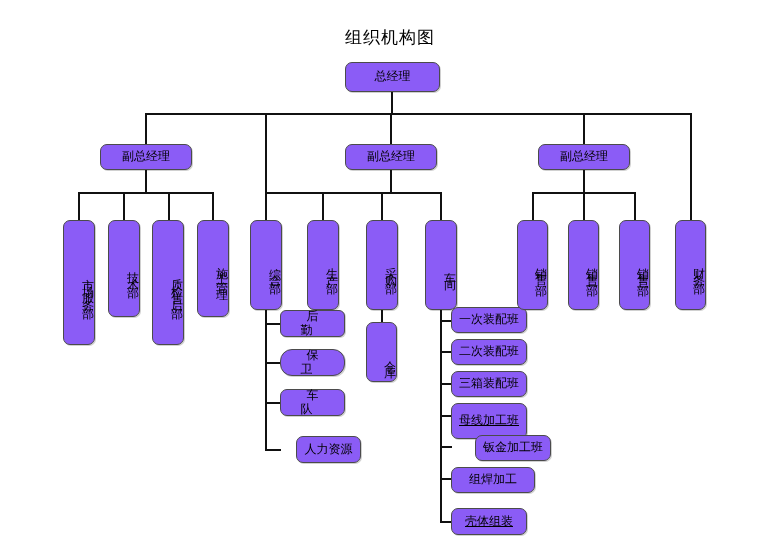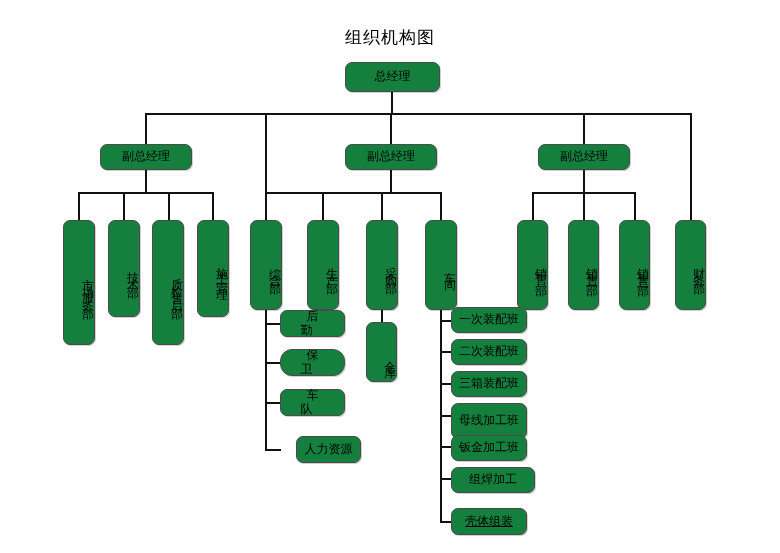--- a/index.html
+++ b/index.html
@@ -35,21 +35,21 @@
   }
   .ln.h { height: 2px; }
   .ln.v { width: 2px; }
 
   
   .node {
     position: absolute;
     box-sizing: border-box;
     border: 1px solid #4b4b4b;
     border-radius: 7px;
-    background: #15803d;
+    background: #8b5cf6;
     display: flex;
     align-items: center;
     justify-content: center;
     text-align: center;
     font-size: 12px;
     line-height: 1.15;
     color: #000000;
     box-shadow: 1px 1px 0 rgba(120,120,120,0.35);
   }
   
@@ -116,42 +116,42 @@
   <div class="node v-text" style="left:307px; top:220px; width:32px; height:90px;">生产部</div>
   <div class="node v-text" style="left:366px; top:220px; width:32px; height:90px;">采购部</div>
   <div class="node v-text" style="left:425px; top:220px; width:32px; height:90px;">车间</div>
 
   <div class="ln v" style="left:265px; top:310px; height:140px;"></div>
   <div class="ln h" style="left:265px; top:323px; width:16px;"></div>
   <div class="ln h" style="left:265px; top:362px; width:16px;"></div>
   <div class="ln h" style="left:265px; top:402px; width:16px;"></div>
   <div class="ln h" style="left:265px; top:449px; width:16px;"></div>
 
-  <div class="node h-text wide-gap" style="left:280px; top:310px; width:65px; height:27px;">后 勤</div>
+  <div class="node h-text wide-gap" style="left:280px; top:310px; width:65px; height:27px;border-radius:6px;">后 勤</div>
   <div class="node h-text wide-gap" style="left:280px; top:349px; width:65px; height:27px;border-radius:12px;">保 卫</div>
   <div class="node h-text wide-gap" style="left:280px; top:389px; width:65px; height:27px;">车 队</div>
   <div class="node h-text" style="left:280px; top:436px; width:65px; height:27px;margin-left:16px;">人力资源</div>
 
   <div class="ln v" style="left:381px; top:310px; height:12px;"></div>
   <div class="node v-text tight" style="left:366px; top:322px; width:31px; height:60px;">仓库</div>
 
   <div class="ln v" style="left:440px; top:310px; height:212px;"></div>
   <div class="ln h" style="left:440px; top:320px; width:12px;"></div>
   <div class="ln h" style="left:440px; top:351px; width:12px;"></div>
   <div class="ln h" style="left:440px; top:383px; width:12px;"></div>
   <div class="ln h" style="left:440px; top:415px; width:12px;"></div>
   <div class="ln h" style="left:440px; top:446px; width:12px;"></div>
   <div class="ln h" style="left:440px; top:478px; width:12px;"></div>
   <div class="ln h" style="left:440px; top:521px; width:12px;"></div>
 
   <div class="node h-text" style="left:451px; top:307px; width:76px; height:26px;">一次装配班</div>
   <div class="node h-text" style="left:451px; top:371px; width:76px; height:26px;">三箱装配班</div>
   <div class="node h-text" style="left:451px; top:339px; width:76px; height:26px;">二次装配班</div>
-  <div class="node h-text" style="left:451px; top:403px; width:76px; height:36px;">母线加工班</div>
-  <div class="node h-text" style="left:451px; top:435px; width:76px; height:26px;">钣金加工班</div>
+  <div class="node h-text" style="left:451px; top:403px; width:76px; height:36px;text-decoration:underline;">母线加工班</div>
+  <div class="node h-text" style="left:475px; top:435px; width:76px; height:26px;">钣金加工班</div>
   <div class="node h-text" style="left:451px; top:467px; width:84px; height:26px;">组焊加工</div>
   <div class="node h-text" style="left:451px; top:508px; width:76px; height:27px;text-decoration:underline;">壳体组装</div>
 
   <div class="ln v" style="left:583px; top:170px; height:22px;"></div>
   <div class="ln h" style="left:532px; top:192px; width:103px;"></div>
 
   <div class="ln v" style="left:532px; top:192px; height:28px;"></div>
   <div class="ln v" style="left:583px; top:192px; height:28px;"></div>
   <div class="ln v" style="left:634px; top:192px; height:28px;"></div>
 

